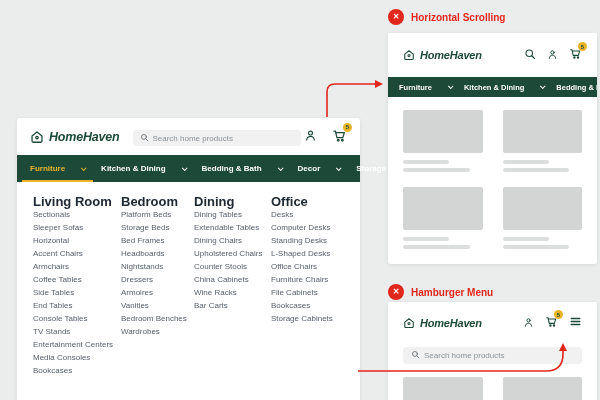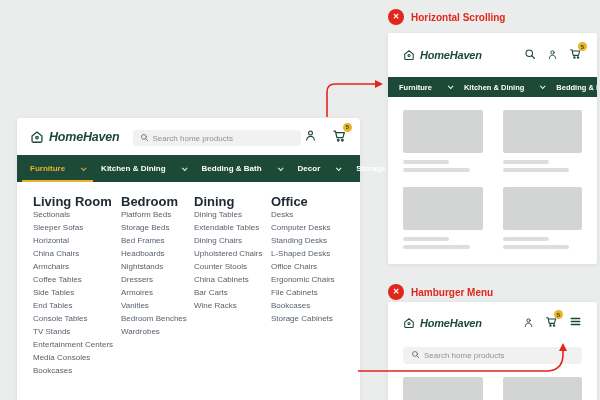--- a/index.html
+++ b/index.html
@@ -142,21 +142,21 @@
       </div>
     </div>
 
     <div class="mega">
       <div class="mega-col c0">
         <div class="mega-title">Living Room</div>
         <div>
             <div class="menu-item">Sectionals</div>
             <div class="menu-item">Sleeper Sofas</div>
             <div class="menu-item">Horizontal</div>
-            <div class="menu-item">China Chairs</div>
+            <div class="menu-item">Accent Chairs</div>
             <div class="menu-item">Armchairs</div>
             <div class="menu-item">Coffee Tables</div>
             <div class="menu-item">Side Tables</div>
             <div class="menu-item">End Tables</div>
             <div class="menu-item">Console Tables</div>
             <div class="menu-item">TV Stands</div>
             <div class="menu-item">Entertainment Centers</div>
             <div class="menu-item">Media Consoles</div>
             <div class="menu-item">Bookcases</div>
           </div>
@@ -178,33 +178,33 @@
       </div>
       <div class="mega-col c2">
         <div class="mega-title">Dining</div>
         <div>
             <div class="menu-item">Dining Tables</div>
             <div class="menu-item">Extendable Tables</div>
             <div class="menu-item">Dining Chairs</div>
             <div class="menu-item">Upholstered Chairs</div>
             <div class="menu-item">Counter Stools</div>
             <div class="menu-item">China Cabinets</div>
+            <div class="menu-item">Wine Racks</div>
             <div class="menu-item">Bar Carts</div>
-            <div class="menu-item">Wine Racks</div>
           </div>
       </div>
       <div class="mega-col c3">
         <div class="mega-title">Office</div>
         <div>
             <div class="menu-item">Desks</div>
             <div class="menu-item">Computer Desks</div>
             <div class="menu-item">Standing Desks</div>
             <div class="menu-item">L-Shaped Desks</div>
             <div class="menu-item">Office Chairs</div>
-            <div class="menu-item">Ergonomic Chairs</div>
+            <div class="menu-item">Furniture Chairs</div>
             <div class="menu-item">File Cabinets</div>
             <div class="menu-item">Bookcases</div>
             <div class="menu-item">Storage Cabinets</div>
           </div>
       </div>
     </div>
   </div>
 
   <div class="anno hs">
     <span class="x-circle">✕</span>

